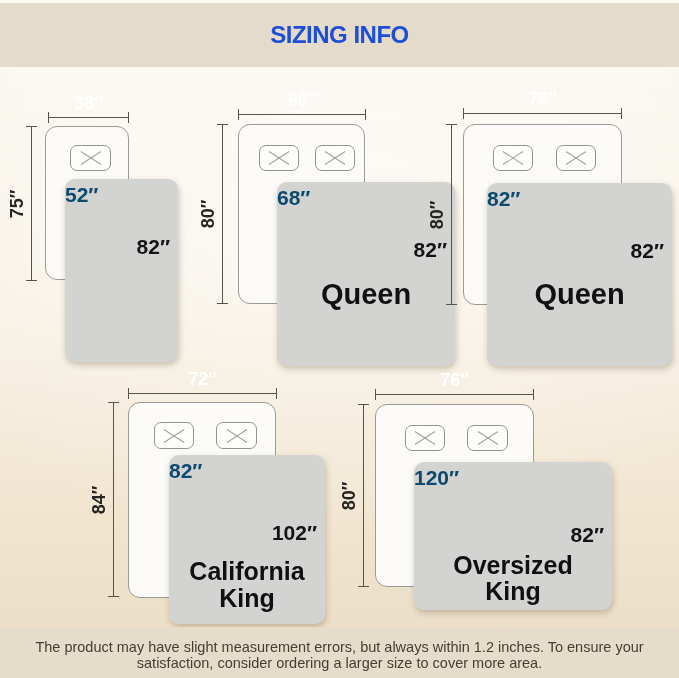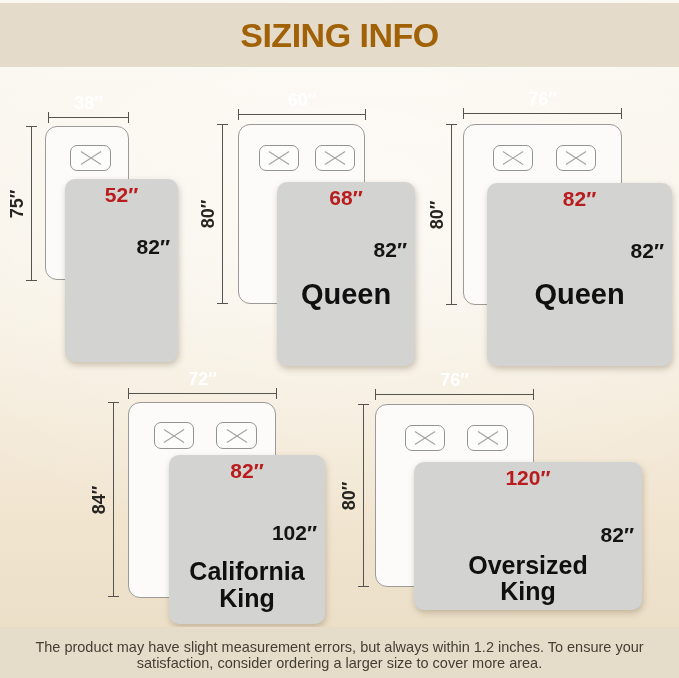--- a/index.html
+++ b/index.html
@@ -7,41 +7,41 @@
     position:relative;width:679px;height:678px;overflow:hidden;
     font-family:"Liberation Sans", sans-serif;color:#1d1d1b;
     background:
       radial-gradient(130% 80% at 50% 30%, rgba(255,255,255,0.55), rgba(255,255,255,0) 62%),
       linear-gradient(180deg,#fbf8f1 0%,#f8f2e6 42%,#f1e5d0 76%,#eadcc4 100%);
   }
   .band-top{
     position:absolute;left:0;top:3px;width:100%;height:64px;background:#e4dbcb;
     display:flex;align-items:center;justify-content:center;
   }
-  .title{font-size:34px;font-weight:700;letter-spacing:-0.5px;color:#a16207;}
+  .title{font-size:24px;font-weight:700;letter-spacing:-0.5px;color:#1d4ed8;}
   .band-bottom{
     position:absolute;left:0;top:627px;width:100%;height:51px;background:#e6dcca;
     display:flex;flex-direction:column;align-items:center;justify-content:flex-start;
     padding-top:12px;box-sizing:border-box;
   }
   .note-line{font-size:14.5px;line-height:16px;color:#453e33;text-align:right;white-space:nowrap;}
 
   .size-group{display:contents;}
 
   
   .bed{position:absolute;background:#fcfbf9;border:1px solid #9a9a97;border-radius:12px;box-sizing:border-box;}
   .pillow{position:absolute;width:40px;height:26px;background:#fdfdfc;border:1px solid #93938f;border-radius:7px;box-sizing:border-box;}
   .px{position:absolute;left:0;top:0;right:0;bottom:0;}
   .px::before,.px::after{content:"";position:absolute;left:50%;top:50%;width:24px;height:1px;background:#a1a19d;}
   .px::before{transform:translate(-50%,-50%) rotate(33deg);}
   .px::after{transform:translate(-50%,-50%) rotate(-33deg);}
 
   
   .blanket{position:absolute;background:#d3d3d2;border-radius:10px;box-shadow:1px 3px 6px rgba(125,110,85,0.38);}
-  .bw{position:absolute;top:4px;left:0;right:0;text-align:center;font-size:21px;font-weight:700;color:#b91c1c;}
+  .bw{position:absolute;top:4px;left:0;right:0;text-align:left;font-size:21px;font-weight:700;color:#0c4a6e;}
   .bl{position:absolute;right:8px;font-size:21px;font-weight:700;color:#141414;}
   .bname{position:absolute;left:50%;transform:translateX(-50%);text-align:center;font-weight:700;color:#101010;white-space:normal;}
 
   
   .hdim{position:absolute;height:1px;background:#55534f;}
   .hdim::before,.hdim::after{content:"";position:absolute;top:-5px;width:1px;height:11px;background:#55534f;}
   .hdim::before{left:0;}
   .hdim::after{right:0;}
   .hdim .dim-label{position:absolute;left:50%;bottom:4px;transform:translateX(-50%);
     font-size:18px;font-weight:600;color:#ffffff;white-space:nowrap;}
@@ -89,21 +89,21 @@
       <span class="dim-label">80″</span>
     </div>
     <div class="bed" style="left:238px;top:124px;width:127px;height:180px;">
       <span class="pillow" style="left:20px;top:20px;">
           <span class="px"></span>
         </span>
       <span class="pillow" style="left:76px;top:20px;">
           <span class="px"></span>
         </span>
     </div>
-    <div class="blanket" style="left:277px;top:182px;width:138px;height:184px;">
+    <div class="blanket" style="left:277px;top:182px;width:138px;height:184px;padding-left:40px;">
       <span class="bw">68″</span>
       <span class="bl" style="top:56px;">82″</span>
       <span class="bname" style="top:96px;font-size:29px;width:136px;">Queen</span>
     </div>
   </div>
 
   
   <div class="size-group">
     <div class="hdim" style="left:463px;top:113px;width:159px;">
       <span class="dim-label">76″</span>
@@ -158,21 +158,21 @@
       <span class="dim-label">80″</span>
     </div>
     <div class="bed" style="left:375px;top:404px;width:159px;height:183px;">
       <span class="pillow" style="left:29px;top:20px;">
           <span class="px"></span>
         </span>
       <span class="pillow" style="left:91px;top:20px;width:41px;">
           <span class="px"></span>
         </span>
     </div>
-    <div class="blanket" style="left:414px;top:462px;width:228px;height:148px;">
+    <div class="blanket" style="left:414px;top:462px;width:198px;height:148px;">
       <span class="bw">120″</span>
       <span class="bl" style="top:61px;">82″</span>
       <span class="bname" style="top:90px;font-size:25px;line-height:26px;width:170px;">Oversized King</span>
     </div>
   </div>
 
   <div class="band-bottom">
     <div class="note-line">The product may have slight measurement errors, but always within 1.2 inches. To ensure your</div>
     <div class="note-line">satisfaction, consider ordering a larger size to cover more area.</div>
   </div>

